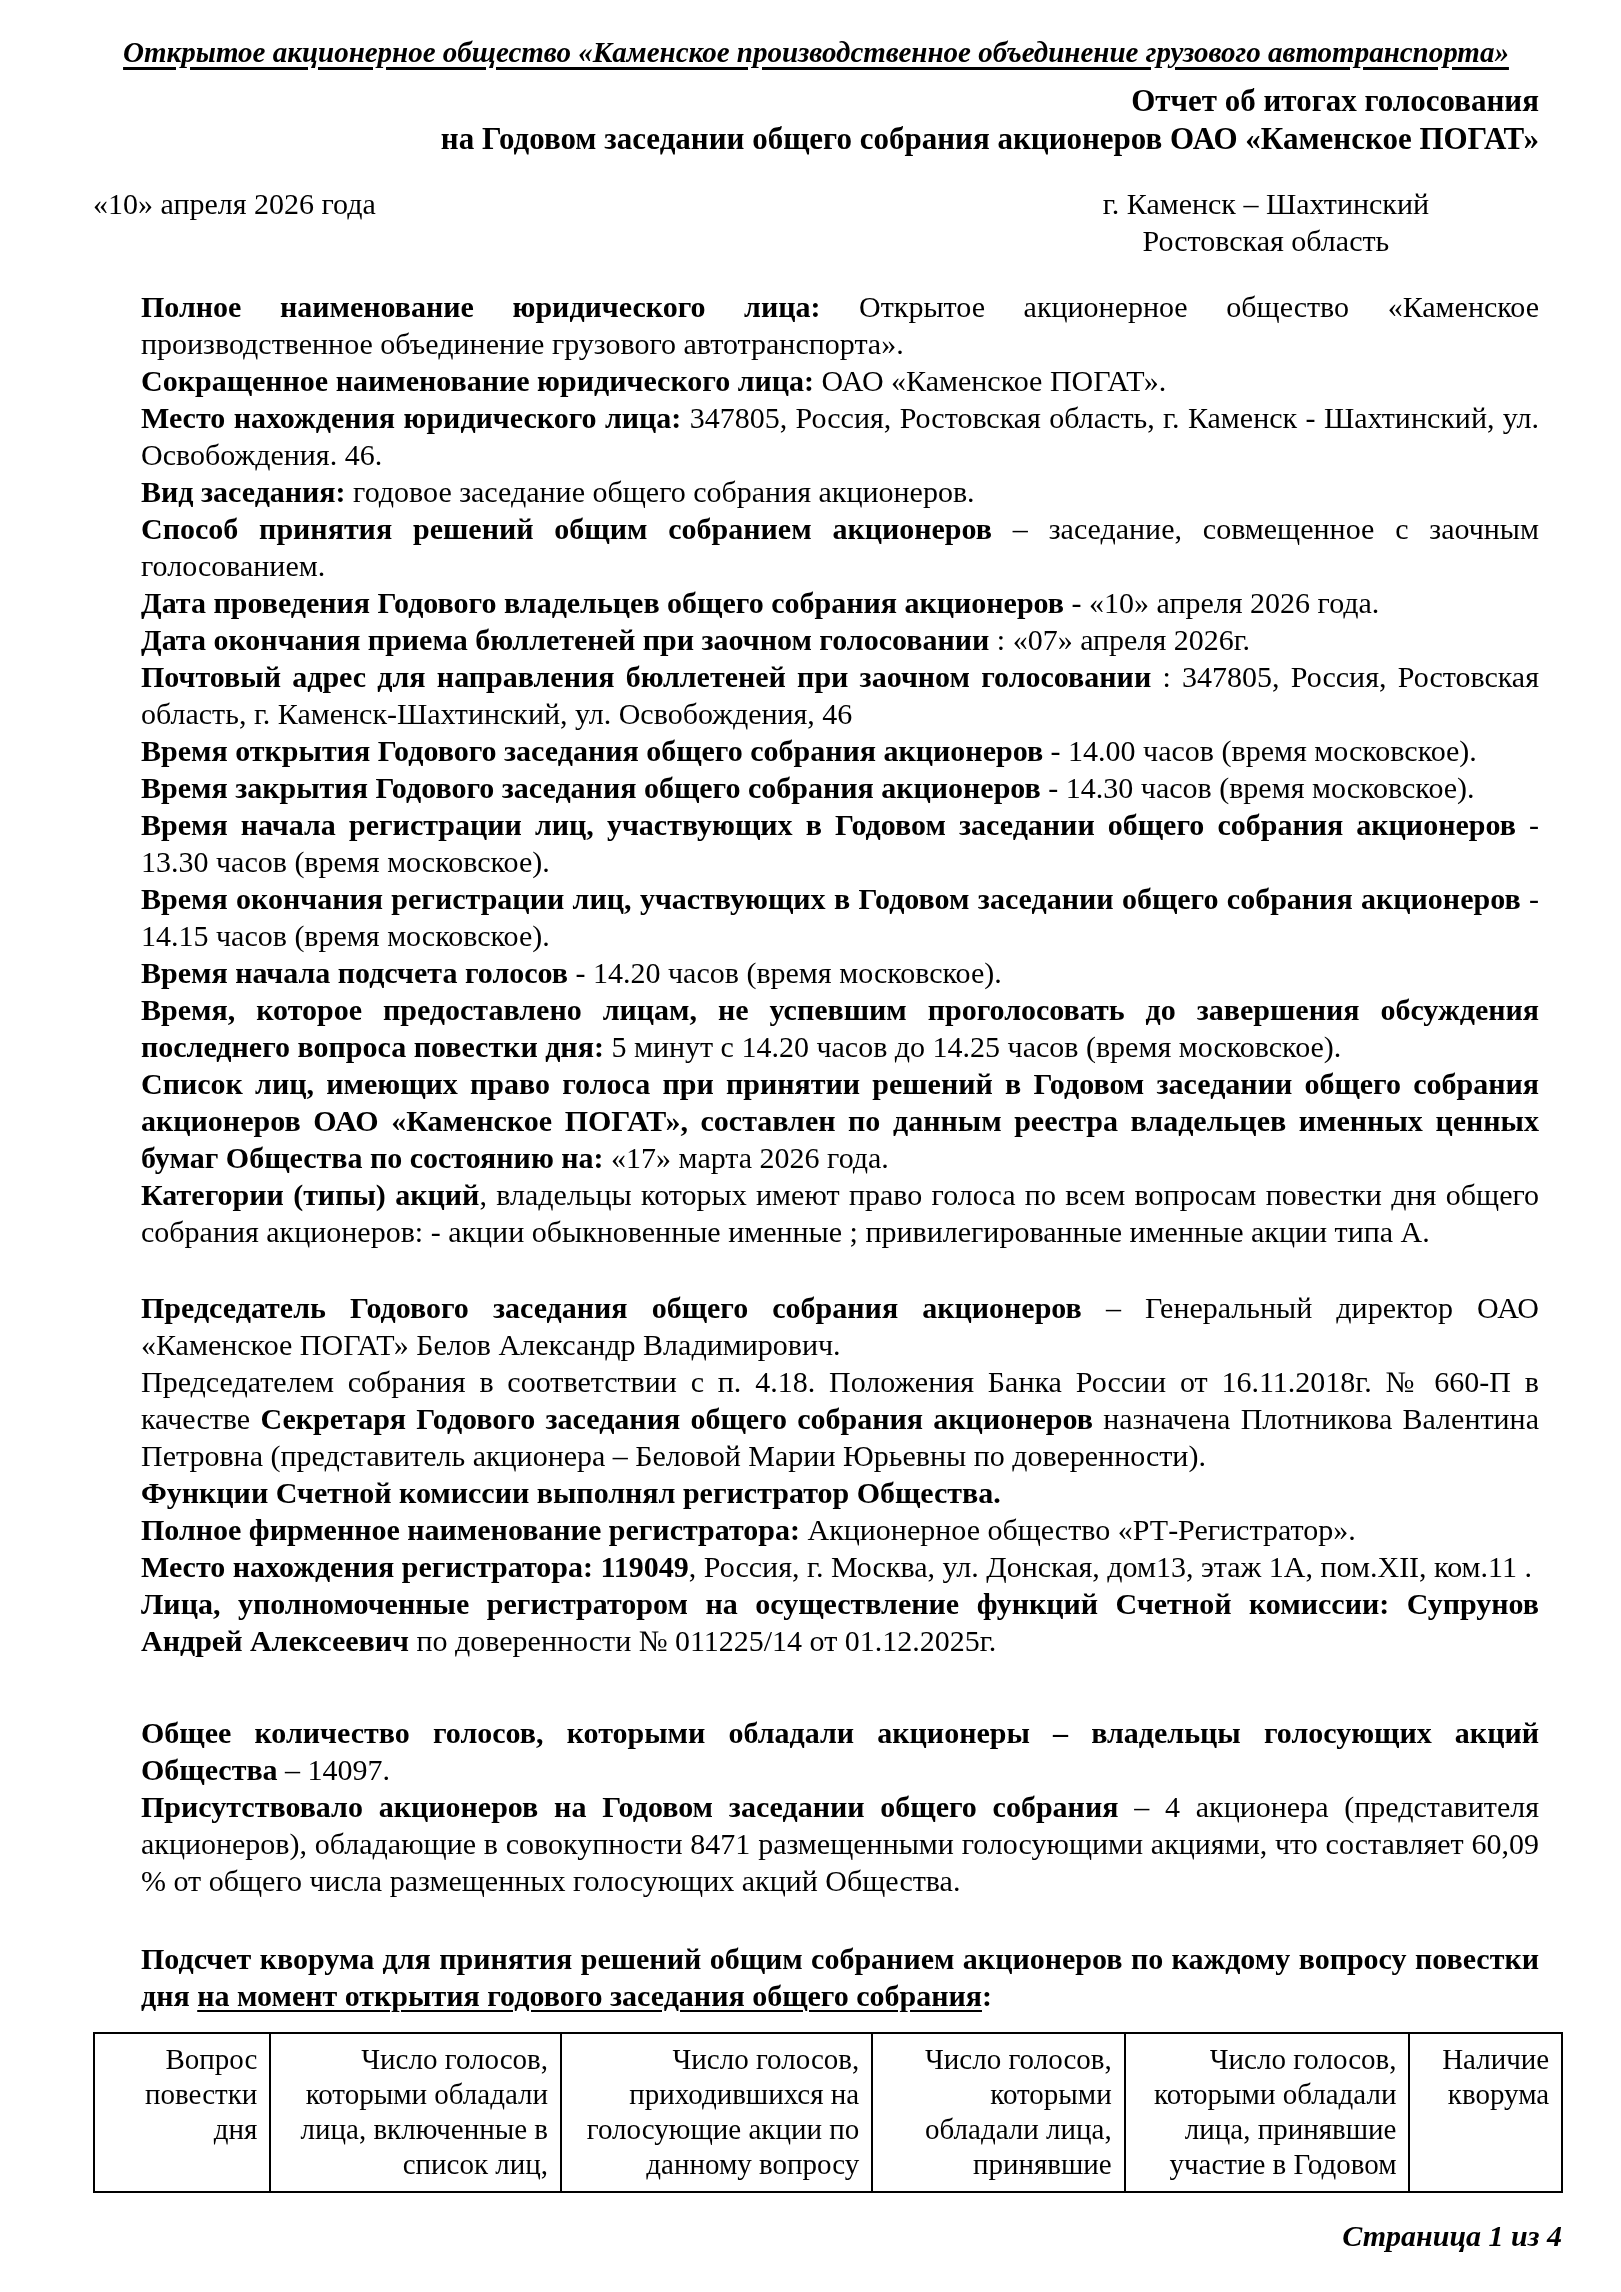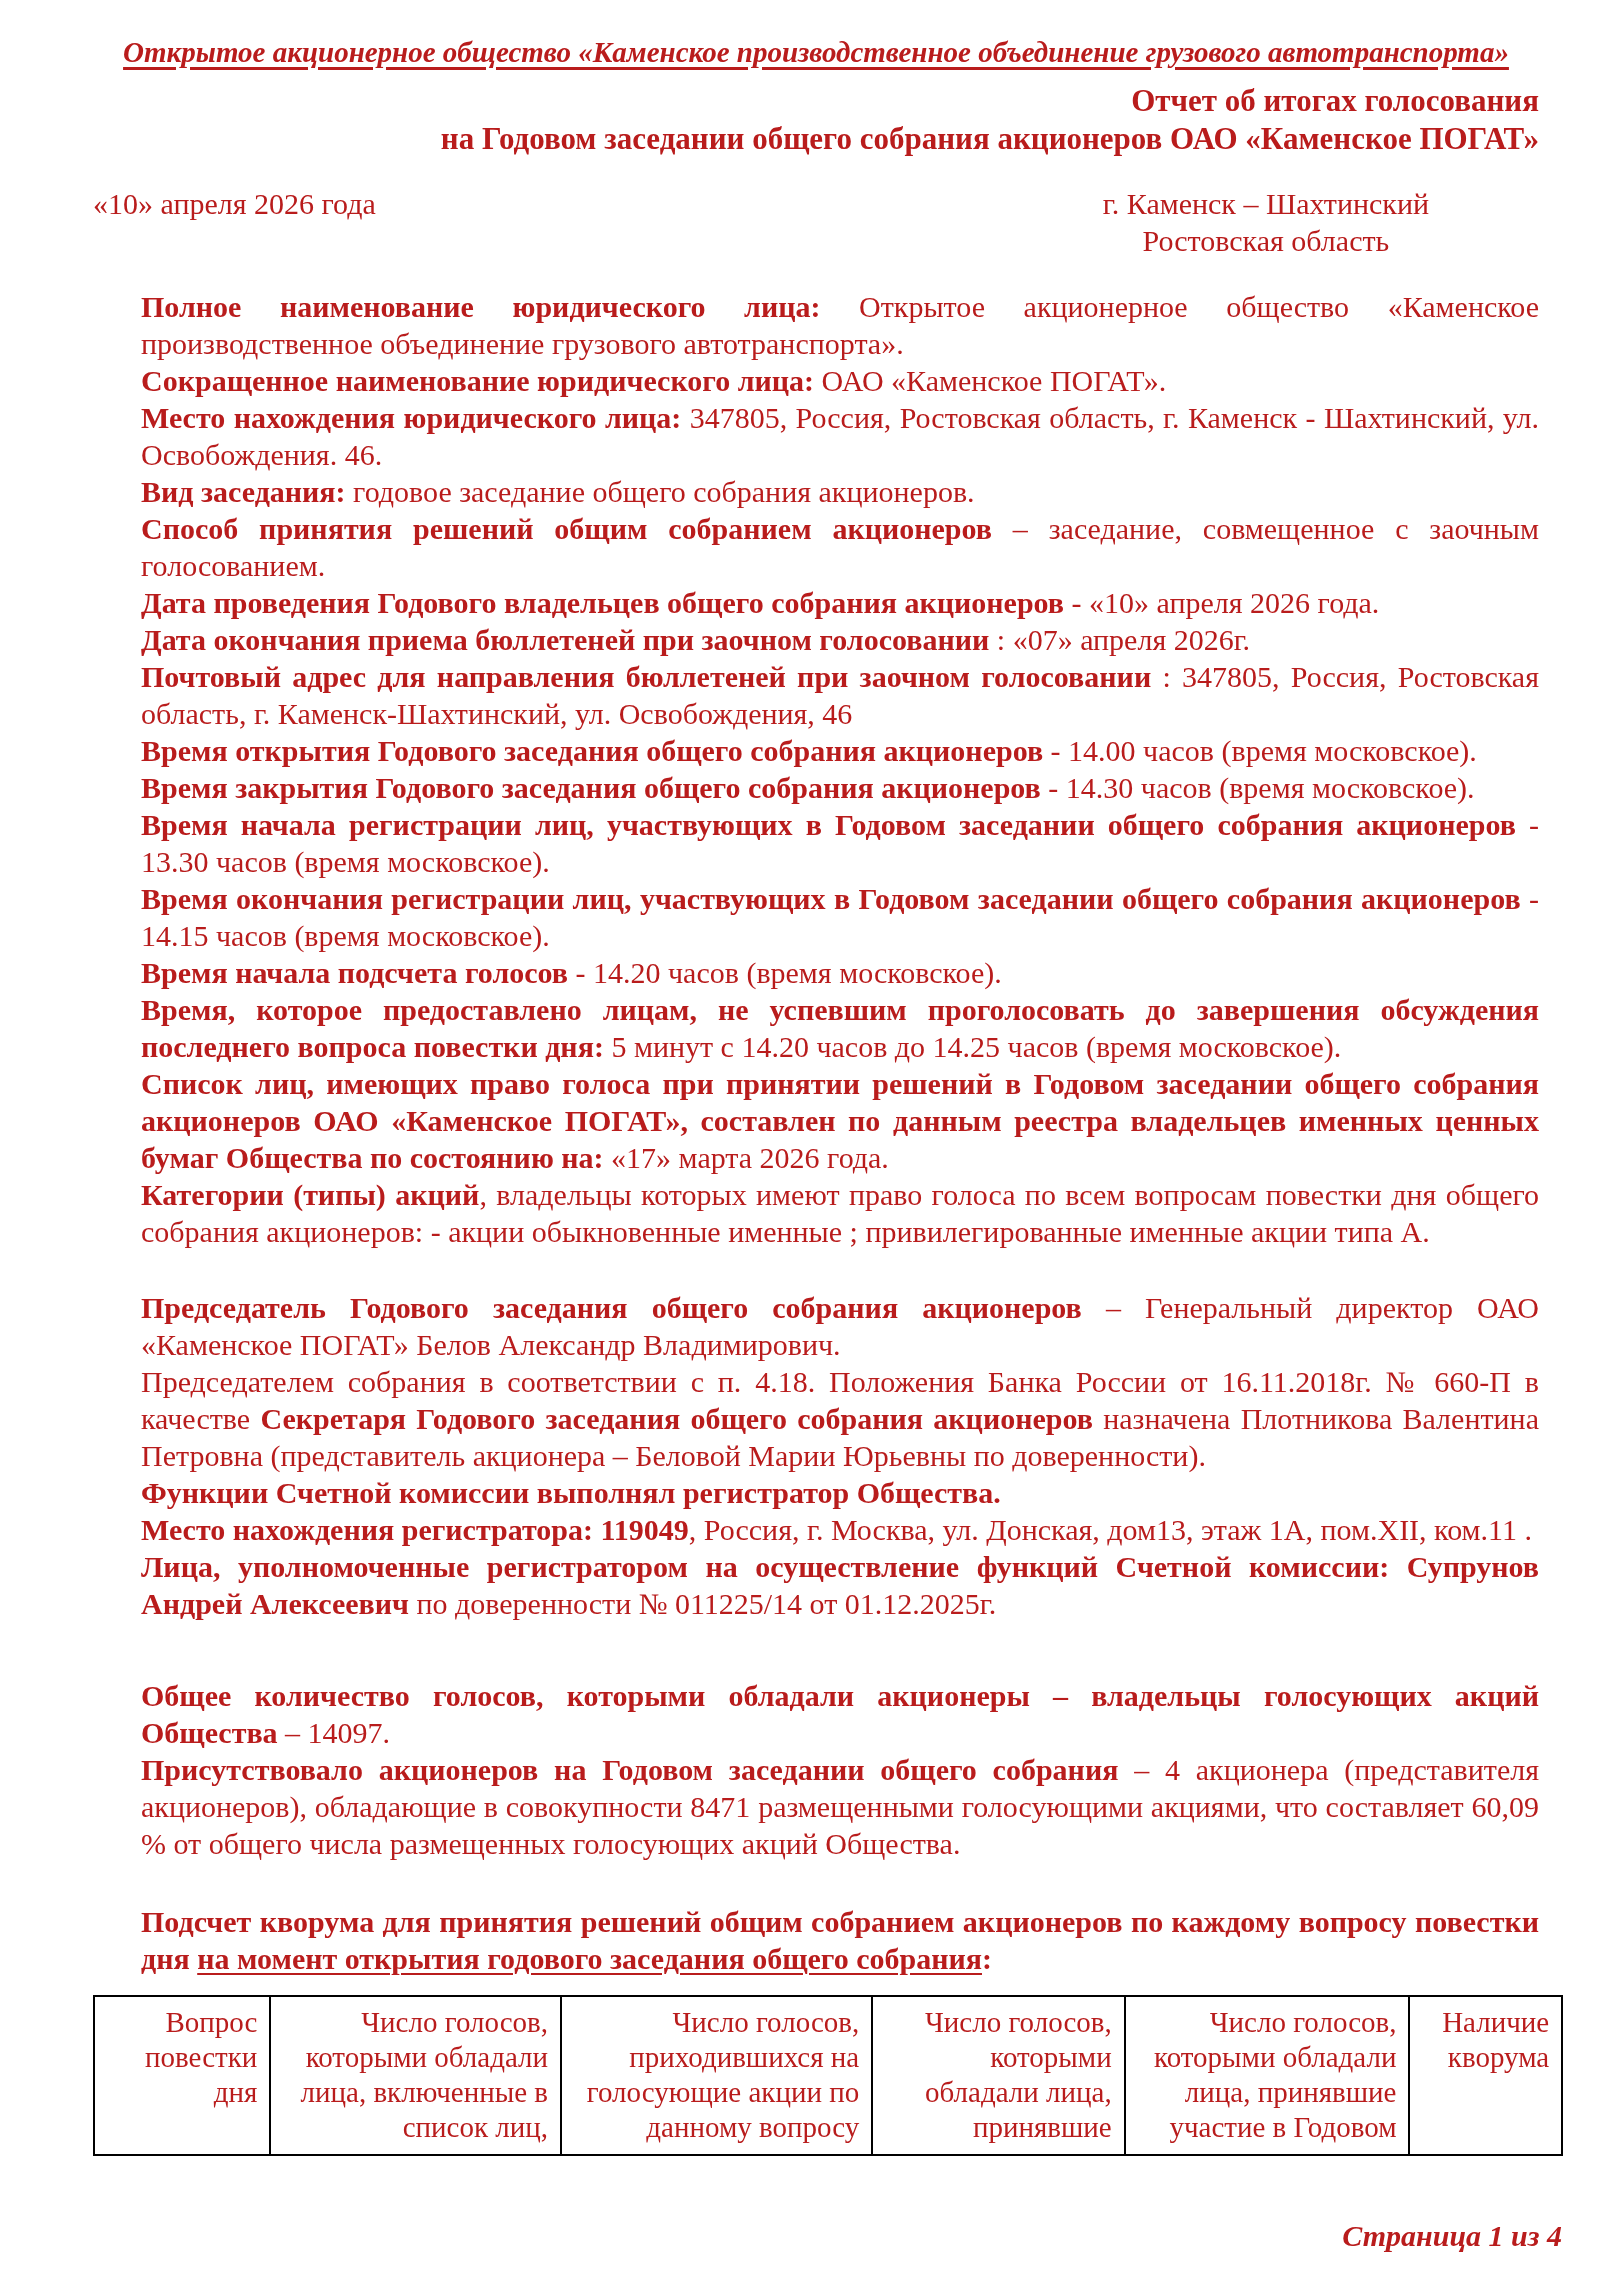--- a/index.html
+++ b/index.html
@@ -1,18 +1,18 @@
 <!DOCTYPE html>
 <html lang="ru"><head>
 <meta charset="utf-8">
 <style>
   html,body{margin:0;padding:0;background:#e8e8e8;}
   .page{
     width:1621px;height:2293px;
-    background:#ffffff;color:#b91c1c;
+    background:#ffffff;color:#000000;
     position:relative;margin:0 auto;
     box-sizing:border-box;
     padding:33px 82px 0 93px;
     overflow:hidden;
     font-family:"Liberation Serif","DejaVu Serif",serif;
   }
   .doc-header{
     text-align:center;
     font-weight:bold;font-style:italic;
     font-size:29px;line-height:39px;
@@ -103,20 +103,21 @@
       <p class="para"><span class="b">Время закрытия Годового заседания общего собрания акционеров</span><span class=""> - 14.30 часов (время московское).</span></p>
       <p class="para"><span class="b">Время начала регистрации лиц, участвующих в Годовом заседании общего собрания акционеров</span><span class=""> - 13.30 часов (время московское).</span></p>
       <p class="para"><span class="b">Время окончания регистрации лиц, участвующих в Годовом заседании общего собрания акционеров</span><span class=""> - 14.15 часов (время московское).</span></p>
       <p class="para"><span class="b">Время начала подсчета голосов</span><span class=""> - 14.20 часов (время московское).</span></p>
       <p class="para"><span class="b">Время, которое предоставлено лицам, не успевшим проголосовать до завершения обсуждения последнего вопроса повестки дня:</span><span class=""> 5 минут с 14.20 часов  до 14.25 часов (время московское).</span></p>
       <p class="para"><span class="b">Список лиц, имеющих право голоса при принятии решений в Годовом заседании общего собрания акционеров ОАО «Каменское ПОГАТ», составлен по данным реестра владельцев именных ценных бумаг Общества по состоянию на:</span><span class=""> «17» марта  2026 года.</span></p>
       <p class="para"><span class="b">Категории (типы) акций</span><span class="">, владельцы которых имеют право голоса по всем вопросам повестки дня общего собрания акционеров: - акции обыкновенные именные ; привилегированные именные акции типа А.</span></p>
       <p class="para" style="margin-top: 39px;"><span class="b">Председатель Годового заседания общего собрания акционеров</span><span class=""> – Генеральный директор ОАО «Каменское ПОГАТ» Белов Александр Владимирович.</span></p>
       <p class="para"><span class="">Председателем собрания в соответствии с п. 4.18. Положения Банка России от 16.11.2018г. № 660-П в качестве </span><span class="b">Секретаря Годового заседания общего собрания акционеров</span><span class=""> назначена Плотникова Валентина Петровна (представитель акционера – Беловой Марии Юрьевны по доверенности).</span></p>
       <p class="para"><span class="b">Функции Счетной комиссии выполнял регистратор Общества.</span></p>
+      <p class="para"><span class="b">Полное фирменное наименование регистратора:</span><span class=""> Акционерное общество  «РТ-Регистратор».</span></p>
       <p class="para"><span class="b">Место нахождения регистратора: 119049</span><span class="">, Россия, г. Москва, ул. Донская, дом13, этаж 1А, пом.XII, ком.11 .</span></p>
       <p class="para"><span class="b">Лица, уполномоченные регистратором на осуществление функций Счетной комиссии: Супрунов Андрей Алексеевич</span><span class=""> по доверенности № 011225/14 от 01.12.2025г.</span></p>
       <p class="para" style="margin-top: 55px;"><span class="b">Общее количество голосов, которыми обладали акционеры – владельцы голосующих акций Общества</span><span class=""> – 14097.</span></p>
       <p class="para"><span class="b">Присутствовало акционеров на Годовом заседании общего собрания</span><span class=""> – 4 акционера (представителя акционеров), обладающие в совокупности 8471 размещенными голосующими акциями, что составляет 60,09 % от общего числа размещенных голосующих акций Общества.</span></p>
       <p class="para" style="margin-top: 41px;"><span class="b">Подсчет кворума для принятия решений общим собранием акционеров по каждому вопросу повестки дня </span><span class="b u">на момент открытия годового заседания общего собрания</span><span class="b">:</span></p>
     </div>
 
   <table class="quorum">
     <tbody>
       <tr>

